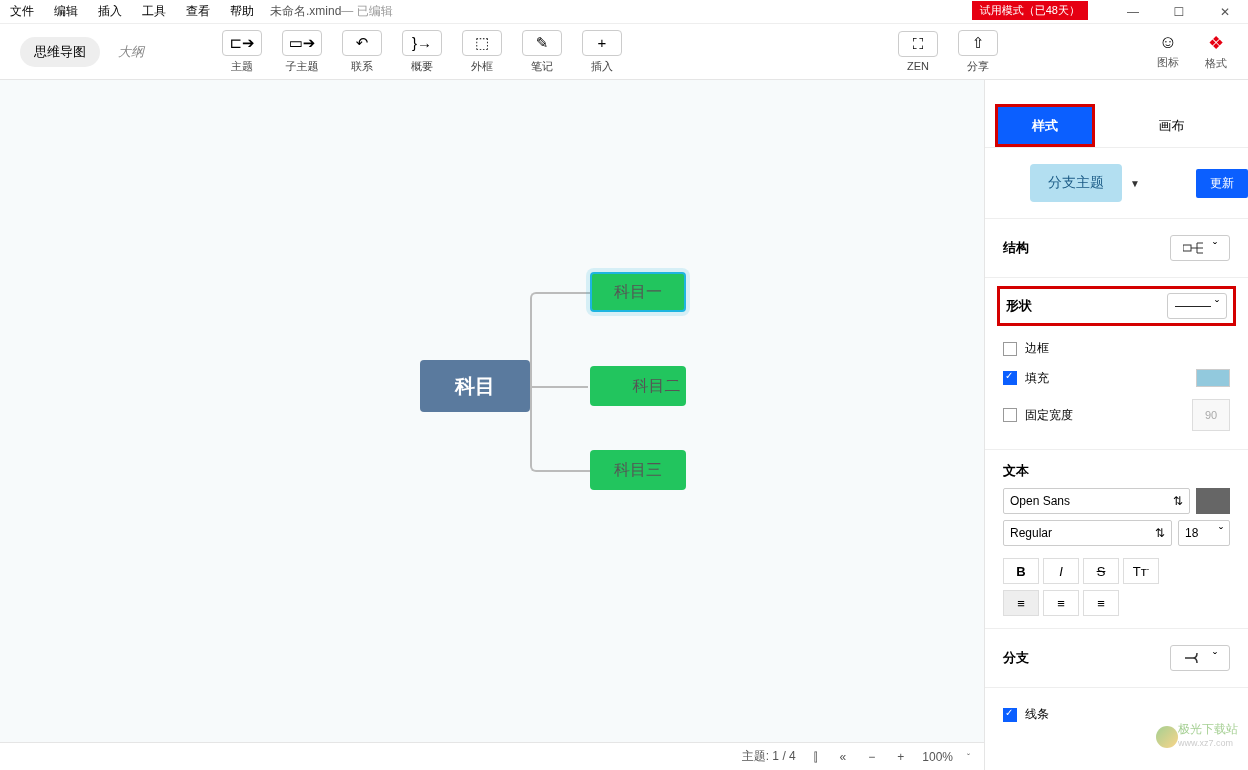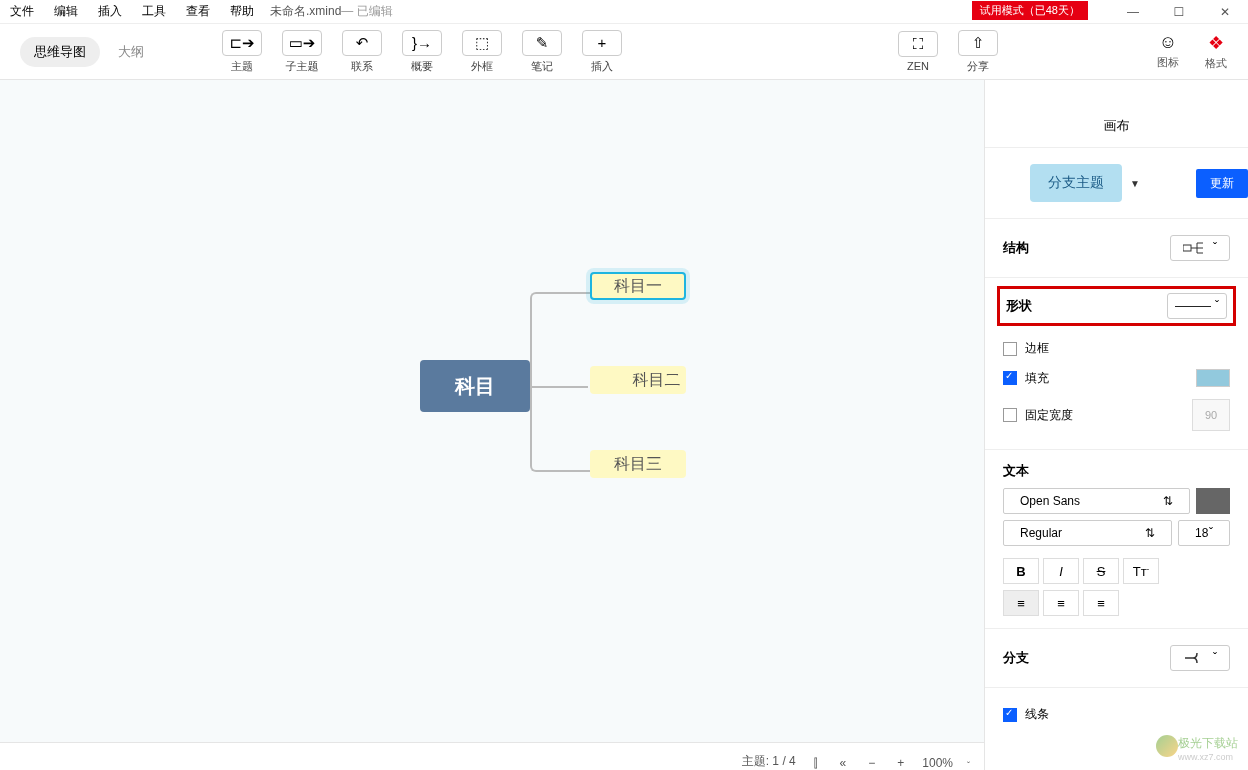--- a/index.html
+++ b/index.html
@@ -11,35 +11,35 @@
 .titlebar .filename { padding-left: 6px; color: #555; }
 .titlebar .edited { color: #999; }
 .trial-badge { background: #e60012; color: #fff; padding: 2px 8px; font-size: 11px; position: absolute; right: 160px; top: 1px; }
 .win-controls { position: absolute; right: 0; top: 0; display: flex; }
 .win-btn { width: 46px; height: 24px; display: flex; align-items: center; justify-content: center; font-size: 12px; color: #555; cursor: pointer; }
 
 
 .toolbar { height: 56px; display: flex; align-items: center; border-bottom: 1px solid #e5e5e5; padding: 0 10px; }
 .view-toggle { display: flex; align-items: center; gap: 4px; padding-left: 10px; }
 .pill-btn { background: #eee; border-radius: 16px; padding: 6px 14px; font-size: 13px; cursor: pointer; }
-.outline-btn { color: #888; font-size: 13px; padding: 6px 14px; cursor: pointer; }
+.outline-btn { color: #888; font-size: 13px; padding: 6px 14px; cursor: pointer; font-style: italic; }
 .tool-group { display: flex; margin-left: 60px; gap: 12px; }
 .tool-btn { display: flex; flex-direction: column; align-items: center; cursor: pointer; width: 48px; }
 .tool-icon { width: 40px; height: 26px; border: 1px solid #ccc; border-radius: 4px; display: flex; align-items: center; justify-content: center; font-size: 15px; margin-bottom: 3px; }
 .tool-label { font-size: 11px; color: #444; }
 .right-tools { display: flex; margin-left: auto; gap: 12px; align-items: center; }
 
 
 .main-area { display: flex; height: calc(100% - 80px); }
 .canvas-area { flex: 1; position: relative; background: #f7fafb; overflow: hidden; }
 .side-panel { width: 264px; border-left: 1px solid #e5e5e5; background: #fff; display: flex; flex-direction: column; overflow-y: auto; }
 
 
 .node-root { position: absolute; left: 420px; top: 280px; width: 110px; height: 52px; background: #5a7a9e; color: #fff; display: flex; align-items: center; justify-content: center; font-size: 20px; font-weight: bold; border-radius: 4px; }
-.node-sub { position: absolute; width: 96px; height: 28px; background: #fef9c3; display: flex; align-items: center; justify-content: center; font-size: 16px; color: #555; border-radius: 4px; }
+.node-sub { position: absolute; width: 96px; height: 40px; background: #22c55e; display: flex; align-items: center; justify-content: center; font-size: 16px; color: #555; border-radius: 4px; }
 .node-selected { border: 2px solid #1eb5e0; box-shadow: 0 0 0 4px rgba(30,180,224,0.15); }
 .connector { position: absolute; border-color: #bbb; border-style: solid; border-width: 0; }
 
 
 .panel-tabs { display: flex; height: 44px; border-bottom: 1px solid #eee; margin-top: 24px; }
 .panel-tab { flex: 1; display: flex; align-items: center; justify-content: center; font-size: 13px; cursor: pointer; }
 .panel-tab.active { background: #0b5fff; color: #fff; font-weight: bold; }
 .red-box { border: 3px solid #d40000; }
 
 .panel-section { padding: 12px 18px; border-bottom: 1px solid #eee; }
@@ -51,38 +51,38 @@
 .prop-row { display: flex; align-items: center; justify-content: space-between; padding: 4px 0; }
 .prop-label { font-size: 13px; font-weight: bold; }
 .prop-picker { width: 60px; height: 26px; border: 1px solid #ccc; border-radius: 3px; display: flex; align-items: center; justify-content: center; font-size: 12px; cursor: pointer; gap: 4px; }
 .checkbox-row { display: flex; align-items: center; gap: 8px; font-size: 12px; padding: 6px 0; }
 .checkbox { width: 14px; height: 14px; border: 1px solid #999; display: inline-block; }
 .checkbox.checked { background: #0b5fff; border-color: #0b5fff; position: relative; }
 .checkbox.checked::after { content: "✓"; color: #fff; font-size: 10px; position: absolute; top: -2px; left: 1px; }
 .color-swatch { width: 34px; height: 18px; background: #92c9dd; border: 1px solid #ccc; }
 .width-input { width: 38px; height: 32px; border: 1px solid #ddd; text-align: center; font-size: 11px; color: #aaa; background: #f8f8f8; }
 
-.font-select { width: 100%; height: 26px; border: 1px solid #ccc; border-radius: 2px; font-size: 12px; padding: 0 16px; display: flex; align-items: center; justify-content: space-between; margin-bottom: 6px; }
+.font-select { width: 100%; height: 26px; border: 1px solid #ccc; border-radius: 2px; font-size: 12px; padding: 0 6px; display: flex; align-items: center; justify-content: space-between; margin-bottom: 6px; }
 .font-flex { display: flex; gap: 6px; }
 .text-btn-row { display: flex; gap: 4px; margin-top: 6px; }
 .text-btn { width: 36px; height: 26px; border: 1px solid #ddd; display: flex; align-items: center; justify-content: center; font-size: 13px; cursor: pointer; }
 .text-btn.active { background: #eee; }
 
 
-.status-bar { position: absolute; bottom: 0; left: 0; right: 264px; height: 28px; border-top: 1px solid #e5e5e5; background: #fff; display: flex; align-items: flex-end; justify-content: flex-end; padding: 0 14px; font-size: 12px; gap: 14px; color: #555; }
+.status-bar { position: absolute; bottom: 0; left: 0; right: 264px; height: 28px; border-top: 1px solid #e5e5e5; background: #fff; display: flex; align-items: center; justify-content: flex-end; padding: 0 14px; font-size: 12px; gap: 14px; color: #555; }
 .sb-btn { cursor: pointer; padding: 0 4px; }
 
 
 .top-right-icons { display: flex; gap: 4px; }
 .icon-cell { display: flex; flex-direction: column; align-items: center; width: 44px; cursor: pointer; font-size: 18px; }
 .icon-cell .lbl { font-size: 11px; color: #555; margin-top: 2px; }
 .icon-cell.active { color: #e60012; }
 
 
-.watermark { position: absolute; right: 10px; bottom: 8px; font-size: 12px; color: #6ab04c; opacity: 0.6; display: flex; align-items: flex-start; gap: 0; }
+.watermark { position: absolute; right: 10px; bottom: 22px; font-size: 12px; color: #6ab04c; opacity: 0.6; display: flex; align-items: flex-end; gap: 0; }
 .wm-icon { width: 22px; height: 22px; border-radius: 50%; background: linear-gradient(135deg,#6ab04c,#f6b93b); }
 
 svg.struct-icon { width: 26px; height: 14px; }
 </style>
 </head>
 <body>
 
 <div class="titlebar">
   <span class="menu-item">文件</span>
   <span class="menu-item">编辑</span>
@@ -168,20 +168,21 @@
     <div class="connector" style="left:560px; top:390px; width:30px; height:2px; border-top-width:2px;"></div>
 
     <div class="node-root">科目</div>
     <div class="node-sub node-selected" style="left:590px; top:192px;">科目一</div>
     <div class="node-sub" style="left:590px; top:286px;padding-left:37px;">科目二</div>
     <div class="node-sub" style="left:590px; top:370px;">科目三</div>
   </div>
 
   <div class="side-panel">
     <div class="panel-tabs">
+      <div class="panel-tab active red-box" style="flex:0 0 100px; margin-left:10px;">样式</div>
       <div class="panel-tab">画布</div>
     </div>
 
     <div class="topic-type panel-section">
       <span class="topic-chip">分支主题</span>
       <span class="dropdown-caret">▼</span>
       <span class="update-btn">更新</span>
     </div>
 
     <div class="panel-section">

